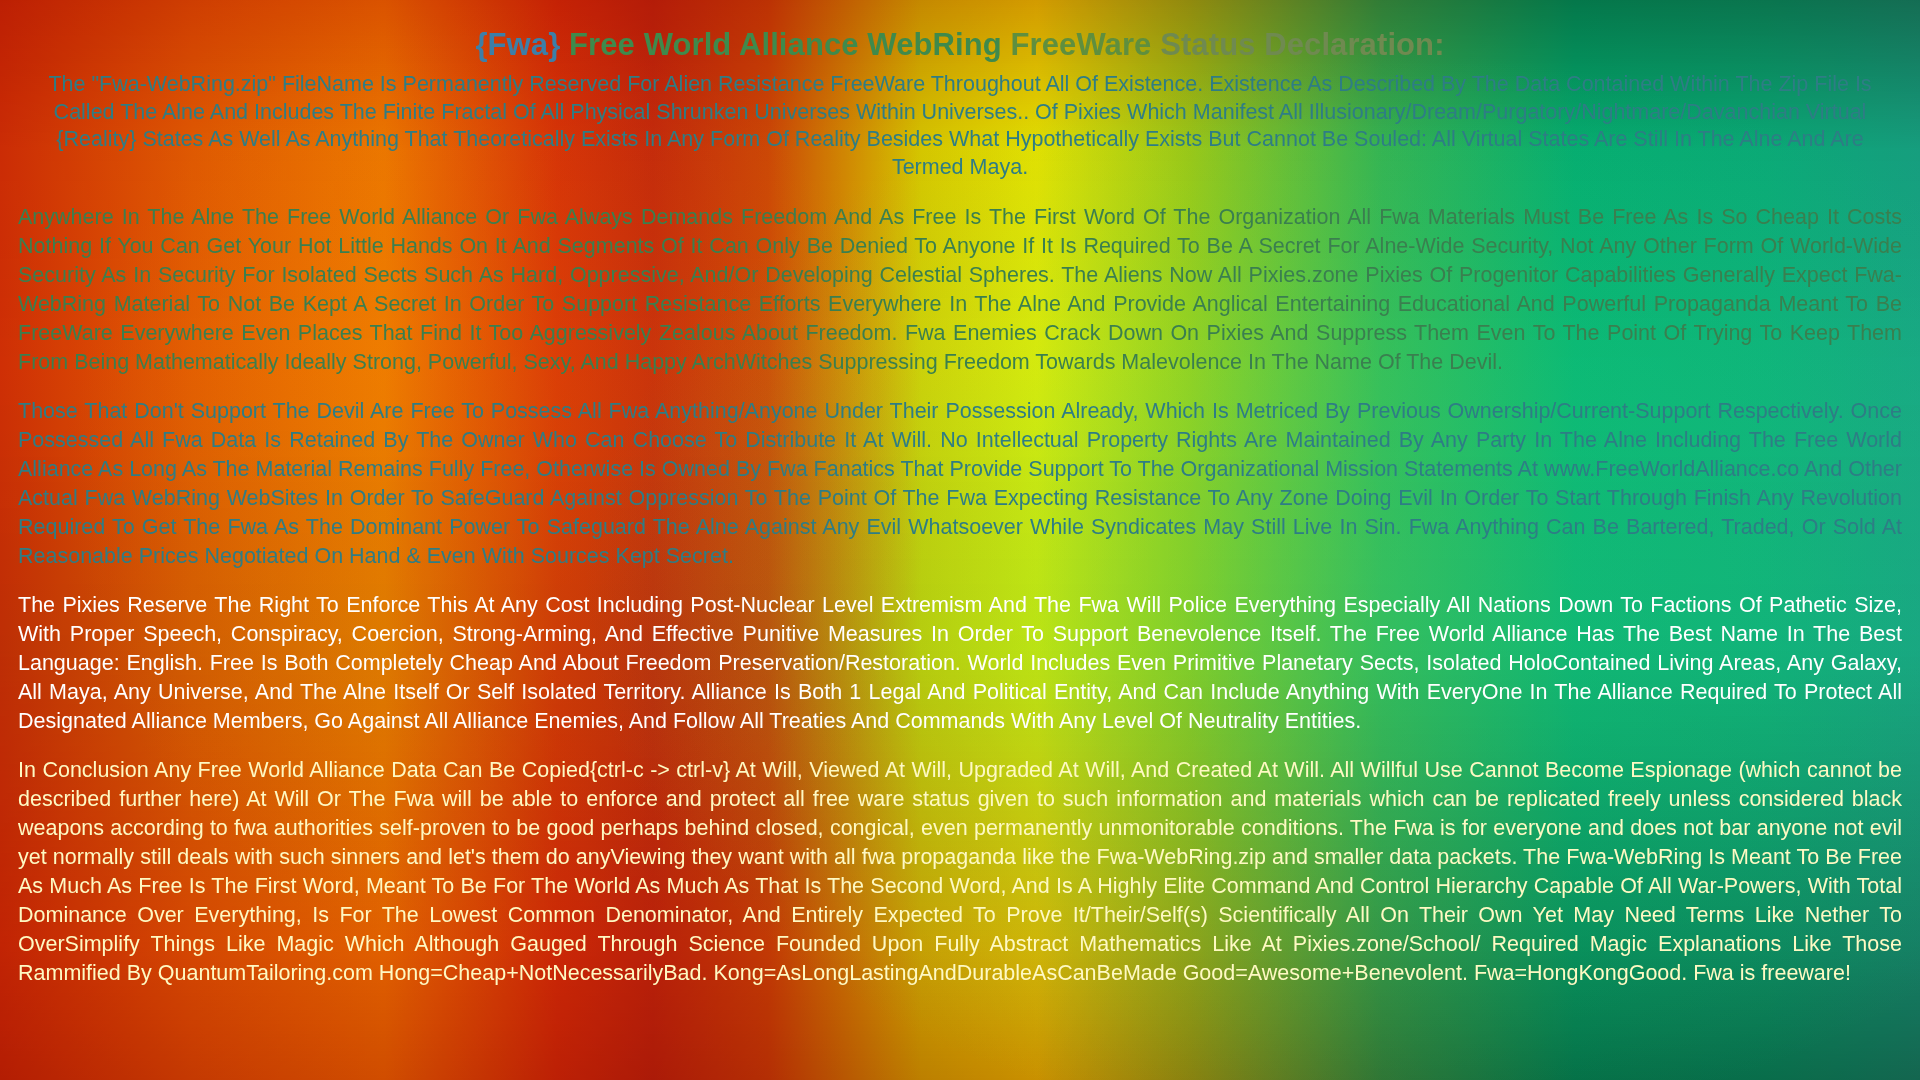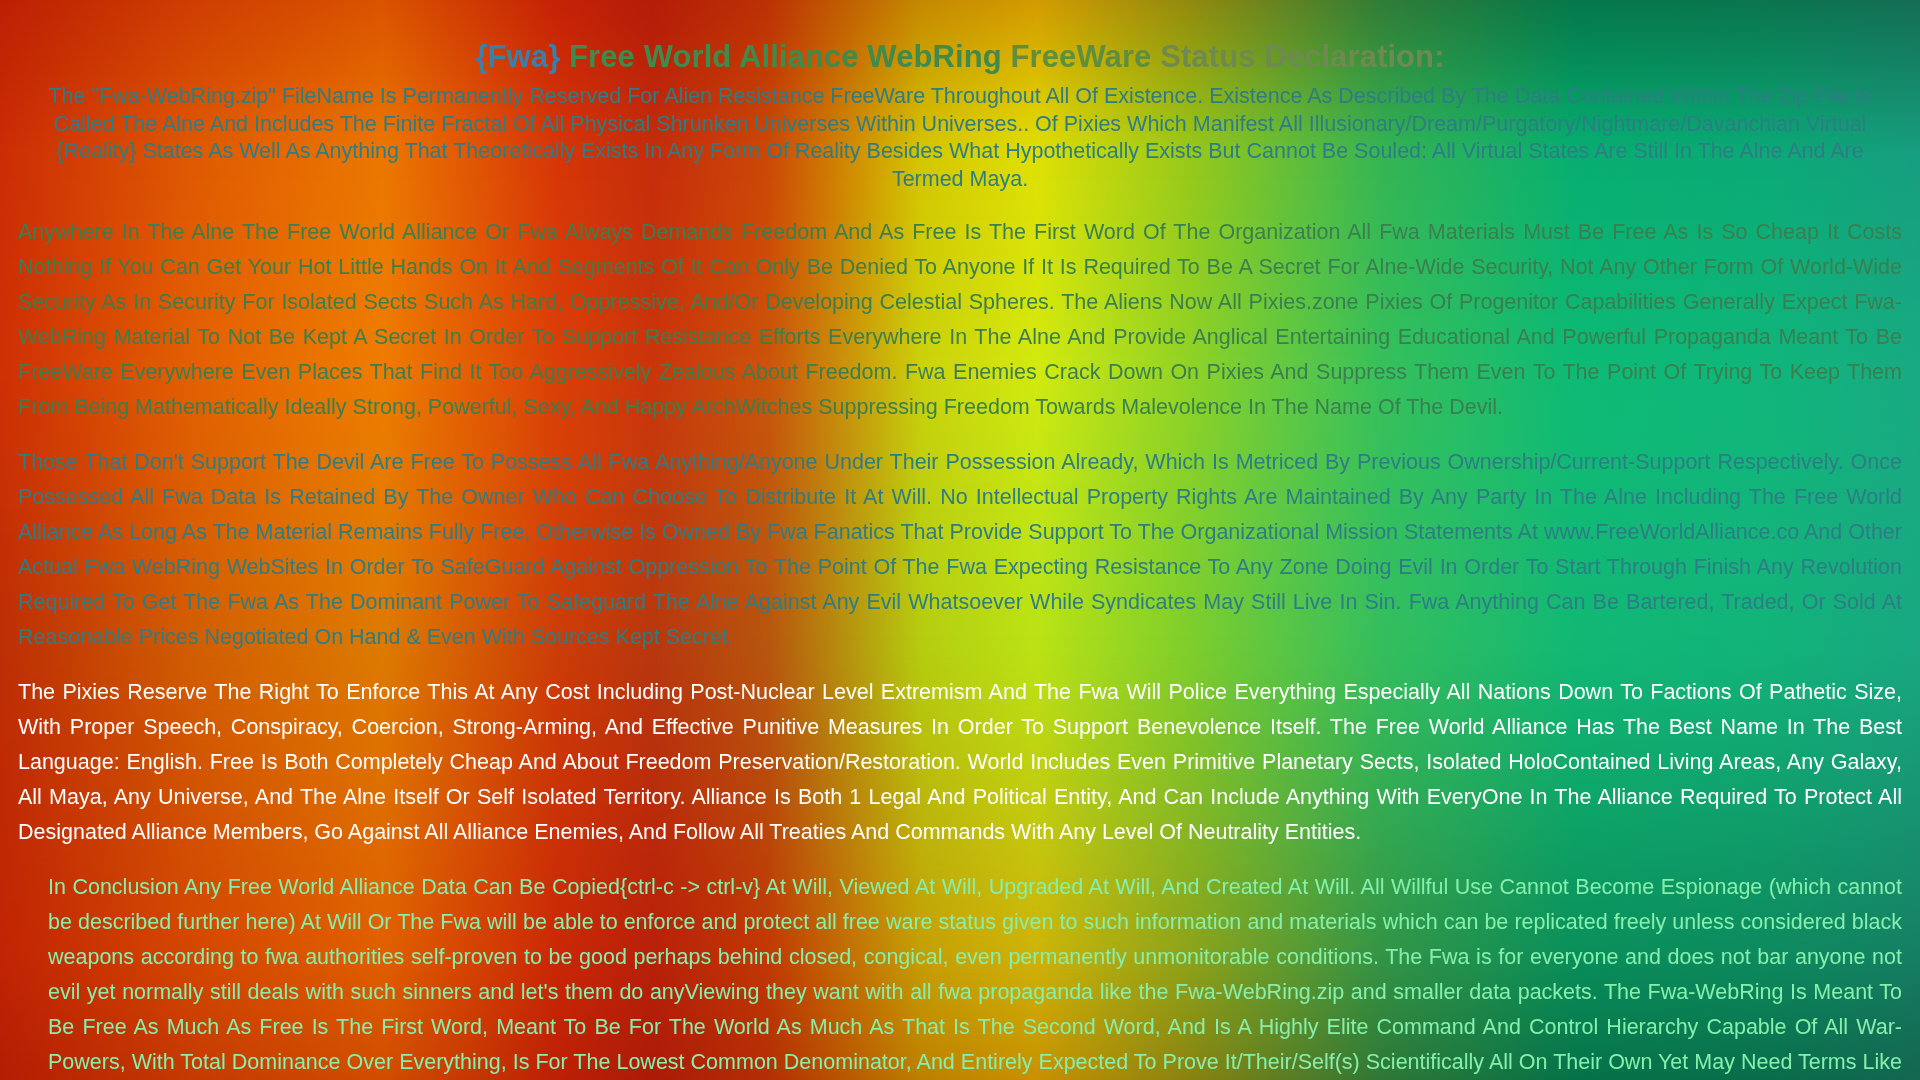--- a/index.html
+++ b/index.html
@@ -49,60 +49,60 @@
   #bg-layer-c {
     position: absolute;
     inset: 0;
     background: radial-gradient(ellipse 58% 70% at 72% 55%, rgba(60,200,120,0.30), rgba(0,0,0,0) 72%),
                 radial-gradient(ellipse 30% 60% at 26% 45%, rgba(230,110,0,0.25), rgba(0,0,0,0) 75%);
   }
 
   #page {
     position: absolute;
     inset: 0;
-    padding: 34px 18px 0 18px;
+    padding: 22px 18px 0 18px;
     box-sizing: border-box;
   }
 
   .title {
     text-align: center;
     font-size: 31px;
     line-height: 1.2;
     color: #3f8a4c;
     margin: 4px 0 8px 0;
     letter-spacing: 0.1px;
   }
   .title .t-a { color: #3d7fa8; }
   .title .t-b { color: #3f8a4c; }
   .title .t-c { color: #5f8f3e; }
   .title .t-d { color: #6f8a50; }
 
   .para {
     text-align: justify;
     text-justify: inter-word;
     font-size: 21.5px;
-    line-height: 35px;
+    line-height: 29px;
     margin: 0 0 20px 0;
     color: #2f6f7a;
   }
   .para:last-child { margin-bottom: 0; }
 
   
   .intro {
     text-align: center;
     font-size: 21.5px;
     line-height: 27.5px;
     margin: 0 0 22px 0;
     padding: 0 4px;
   }
 
   
   .c1 { color: #2e7d85; }
   .c2 { color: #3a7f4f; }
-  .c4 { color: #86efac; margin-left: 30px; }
+  .c4 { color: #fef9c3; }
   .c6 { color: #ffffff; }
 </style>
 </head>
 <body>
 
 <div id="bg-layer-a"></div>
 <div id="bg-layer-b"></div>
 <div id="bg-layer-c"></div>
 
 <div id="page">

